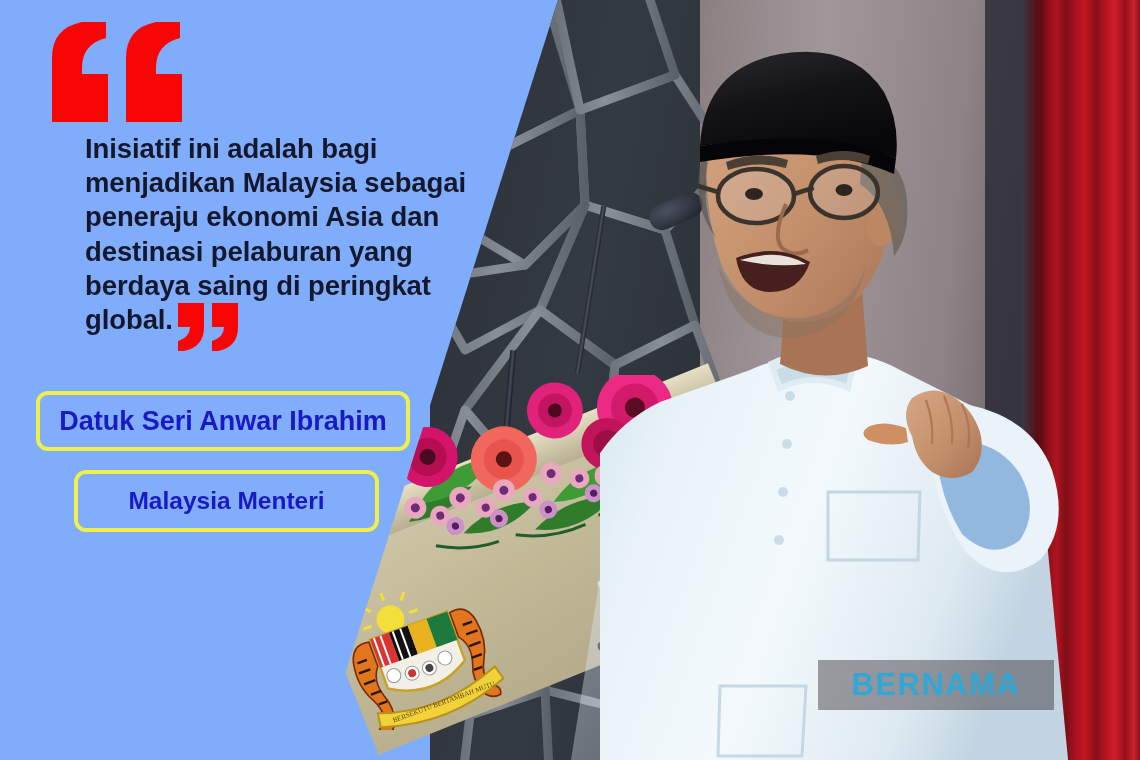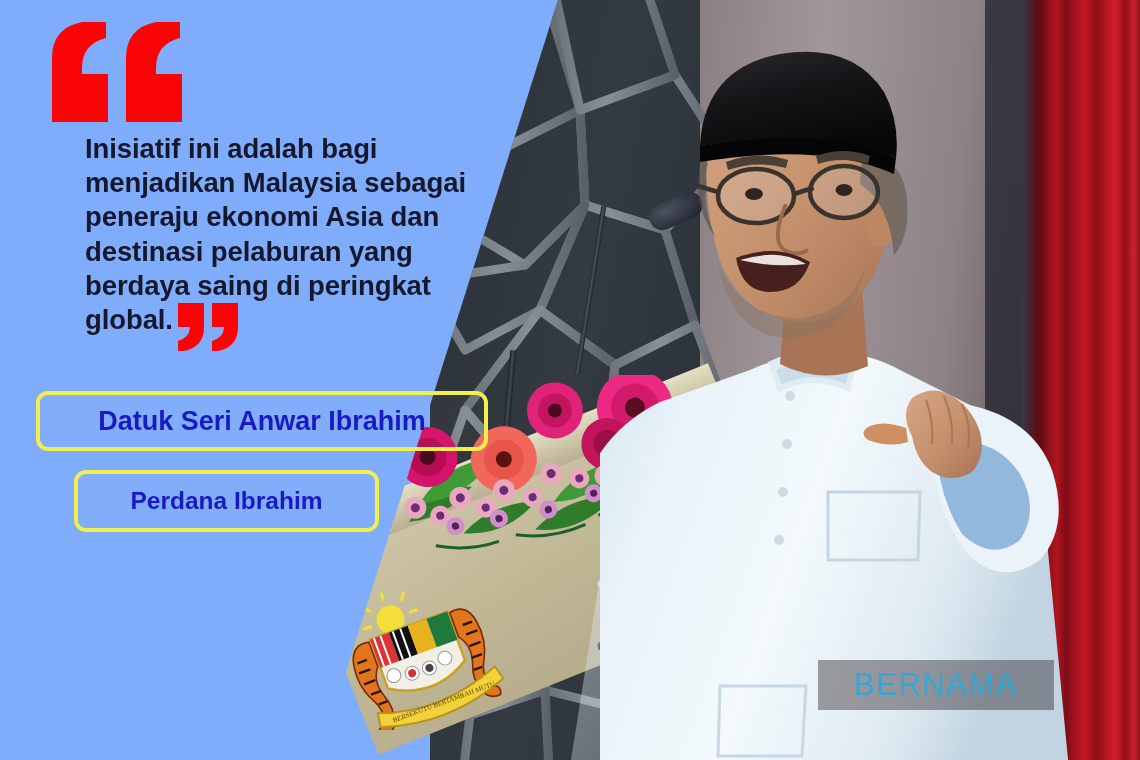--- a/index.html
+++ b/index.html
@@ -33,21 +33,21 @@
     position:absolute;
     border:4px solid #EFF04B;
     border-radius:12px;
     display:flex;align-items:center;justify-content:center;
     color:#1A1AC4;
     font-weight:bold;
     box-sizing:border-box;
     background:rgba(255,255,255,0.02);
   }
   .namebox.primary{
-    left:36px;top:391px;width:452px;height:60px;font-size:27px;
+    left:36px;top:391px;width:374px;height:60px;font-size:27px;
   }
   .namebox.secondary{
     left:74px;top:470px;width:305px;height:62px;font-size:24.5px;
   }
 
   
   .photo{
     position:absolute;left:0;top:0;width:1140px;height:760px;
     -webkit-clip-path:polygon(558px 0, 1140px 0, 1140px 760px, 318px 760px);
     clip-path:polygon(558px 0, 1140px 0, 1140px 760px, 318px 760px);
@@ -114,21 +114,21 @@
   
   .figure{position:absolute;left:600px;top:40px;width:520px;height:740px;}
 
   
   .bernama-bar{
     position:absolute;left:818px;top:660px;width:236px;height:50px;
     background:rgba(40,30,35,.42);
     display:flex;align-items:center;justify-content:center;
   }
   .bernama-text{
-    color:#2BA9DA;font-weight:normal;font-size:31px;letter-spacing:1.5px;
+    color:#2BA9DA;font-weight:bold;font-size:31px;letter-spacing:1.5px;
     opacity:.93;
   }
 </style>
 </head>
 <body>
 
 <div class="stage">
 
   <div class="photo">
     <div class="photo-inner">
@@ -430,18 +430,18 @@
     <svg class="quote-close" viewBox="0 0 62 48">
       <path d="M0 0 L26 0 L26 24 Q26 44 6 48 L0 48 L0 38 Q12 34 12 24 L0 24 Z" fill="#FA0505"></path>
       <path d="M34 0 L60 0 L60 24 Q60 44 40 48 L34 48 L34 38 Q46 34 46 24 L34 24 Z" fill="#FA0505"></path>
     </svg>
 
     <div class="namebox primary">
       <span>Datuk Seri Anwar Ibrahim</span>
     </div>
 
     <div class="namebox secondary">
-      <span>Perdana Ibrahim</span>
+      <span>Malaysia Menteri</span>
     </div>
 
   </div>
 
 </div>
 
 </body></html>

